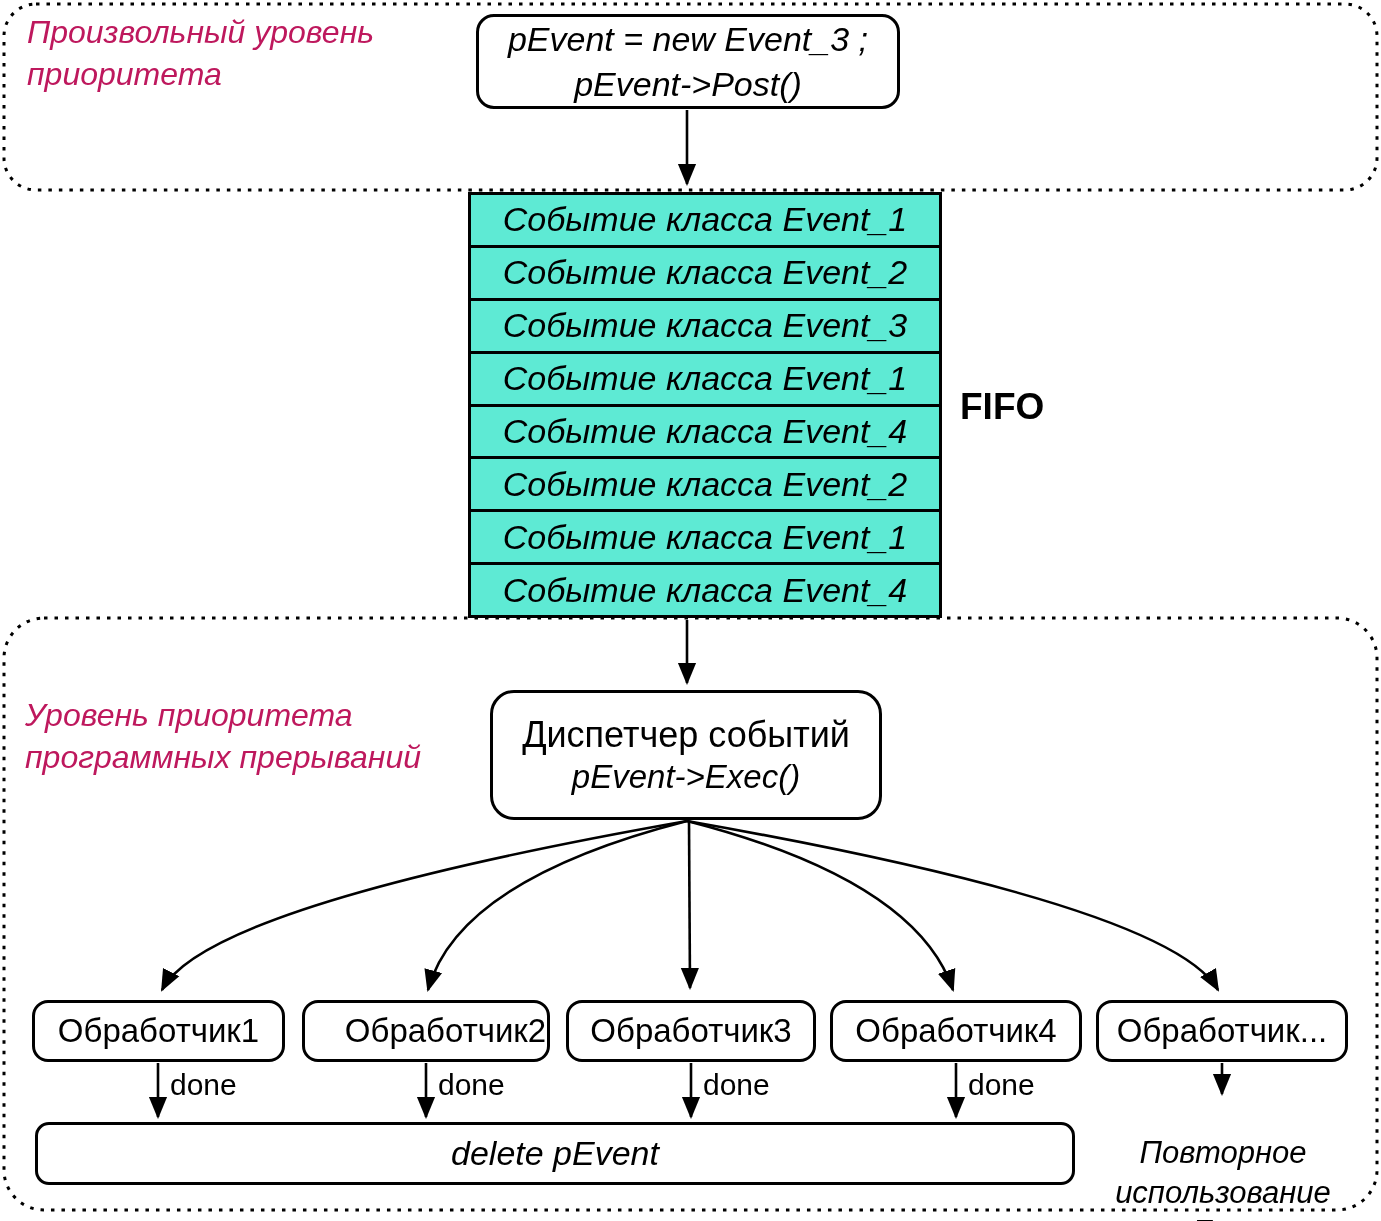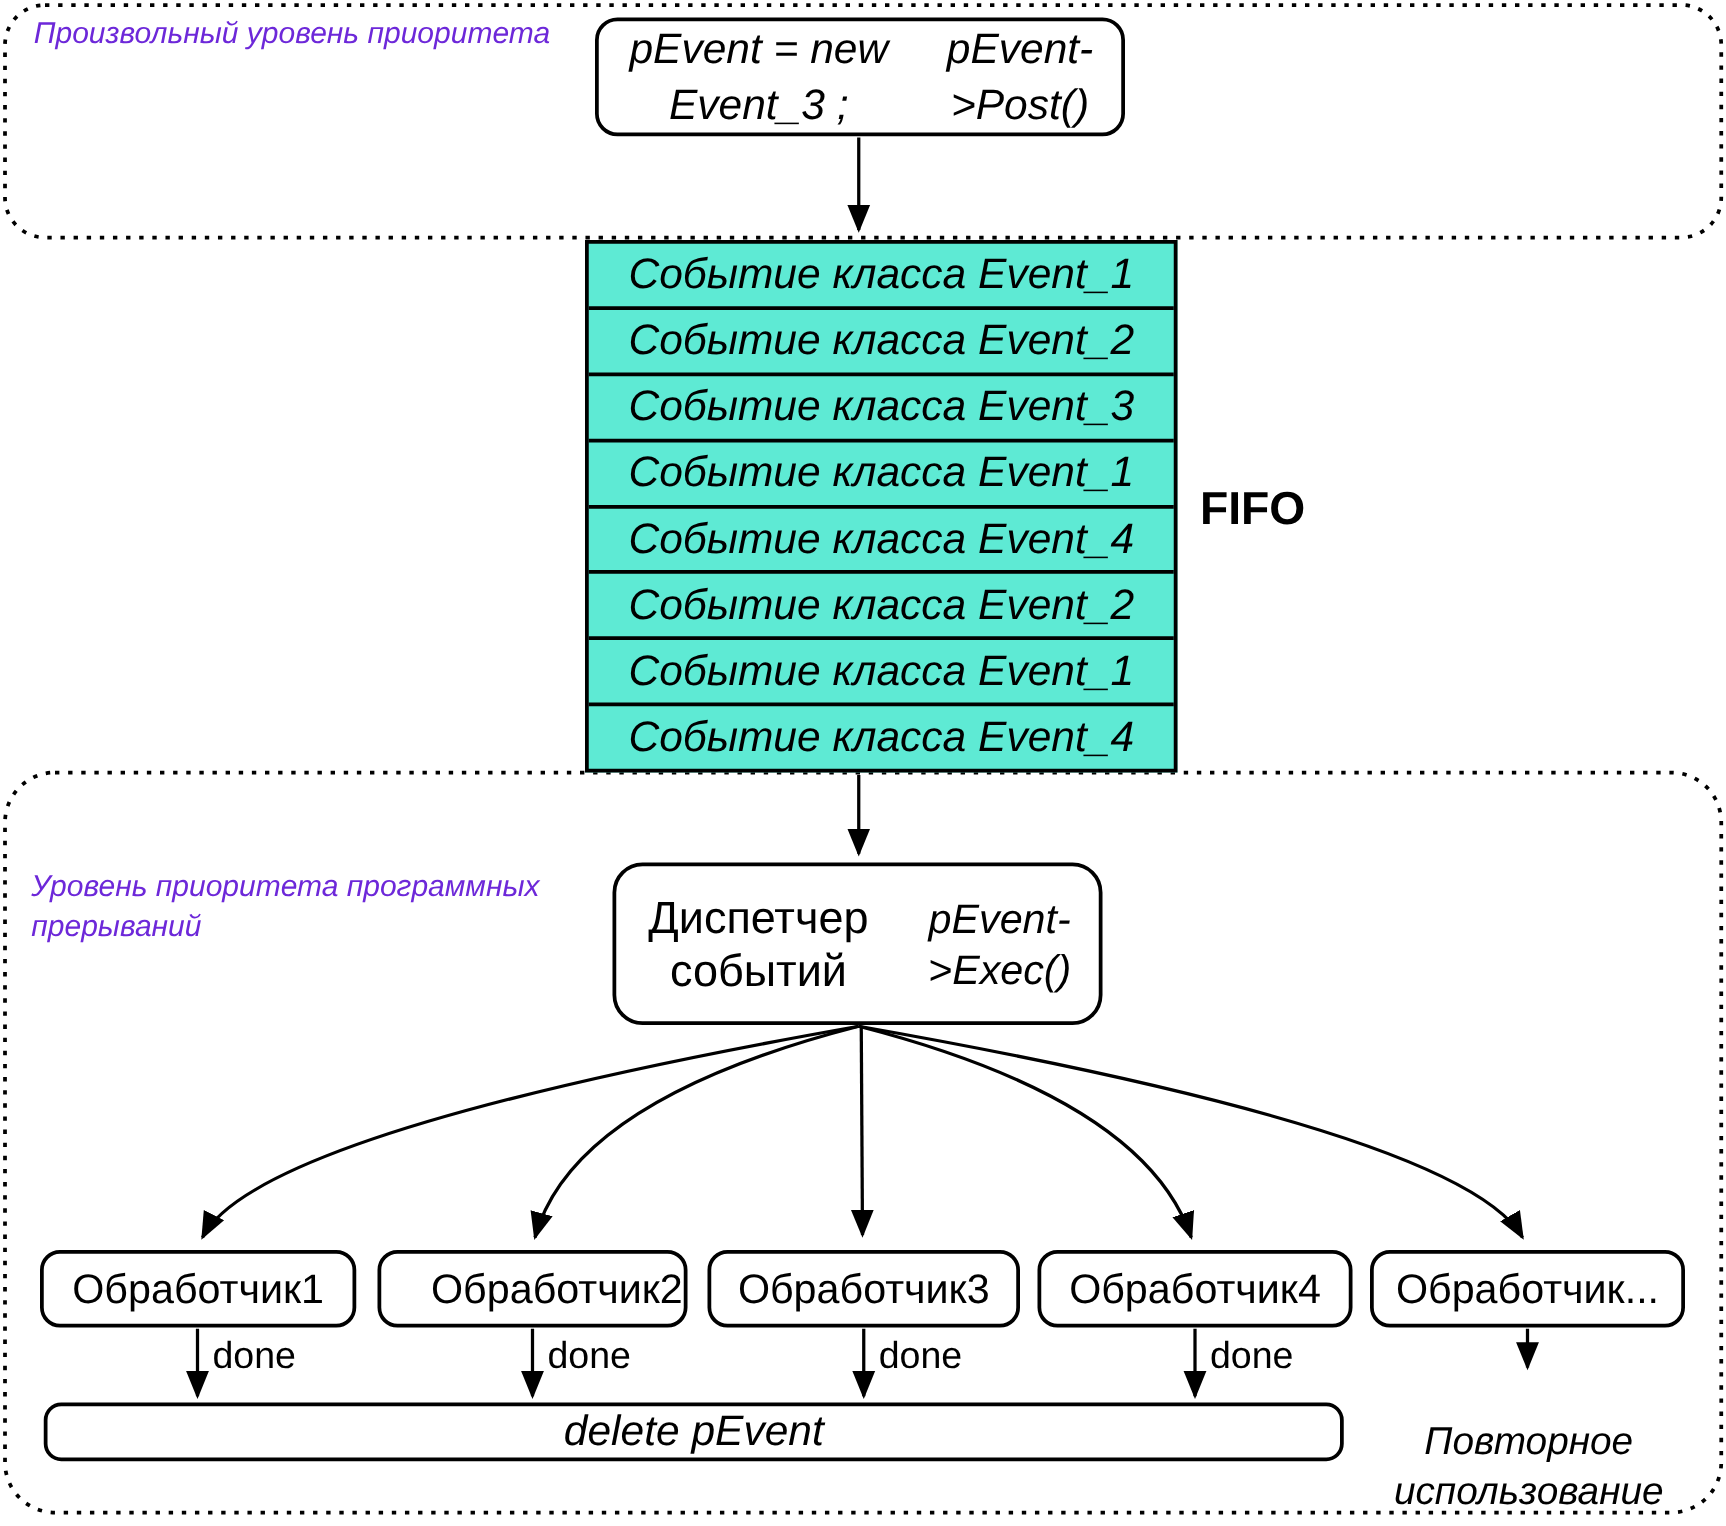--- a/index.html
+++ b/index.html
@@ -3,25 +3,25 @@
 <meta charset="utf-8">
 <style>
   html,body{margin:0;padding:0;background:#ffffff;}
   .canvas{
     position:relative;width:1381px;height:1221px;background:#ffffff;
     font-family:"Liberation Sans", sans-serif;color:#000;overflow:hidden;
   }
   svg.layer{position:absolute;left:0;top:0;width:1381px;height:1221px;}
   .abs{position:absolute;}
   .region-label{
-    font-style:italic;font-size:24px;line-height:1.32;color:#6d28d9;
+    font-style:italic;font-size:32px;line-height:1.32;color:#be185d;
   }
   .box{
     position:absolute;border:3px solid #000;border-radius:18px;background:#fff;
-    display:flex;flex-direction:row;align-items:center;justify-content:center;
+    display:flex;flex-direction:column;align-items:center;justify-content:center;
     text-align:center;box-sizing:border-box;
   }
   .post-box{left:476px;top:14px;width:424px;height:95px;font-size:34px;font-style:italic;line-height:1.3;}
   .fifo{
     position:absolute;left:468px;top:192px;width:474px;height:426px;
     border:3px solid #000;box-sizing:border-box;background:#5eead4;
     display:flex;flex-direction:column;
   }
   .fifo-row{
     flex:1;display:flex;align-items:center;justify-content:center;
@@ -32,21 +32,21 @@
   .dispatcher{left:490px;top:690px;width:392px;height:130px;border-radius:24px;}
   .disp-title{font-weight:normal;font-size:36px;line-height:1.2;}
   .disp-code{font-style:italic;font-size:33px;line-height:1.25;}
   .handler{
     position:absolute;top:1000px;height:62px;border:3px solid #000;border-radius:16px;
     background:#fff;display:flex;align-items:center;justify-content:center;
     font-size:33px;box-sizing:border-box;text-align:center;
   }
   .done-label{font-size:30px;text-align:center;}
   .delete-box{
-    left:35px;top:1122px;width:1040px;height:47px;border-radius:14px;
+    left:35px;top:1122px;width:1040px;height:63px;border-radius:14px;
     font-style:italic;font-size:34px;
   }
   .reuse-label{
     left:1090px;top:1096px;width:266px;text-align:center;
     font-style:italic;font-size:31px;line-height:1.28;margin-top:37px;
   }
 </style>
 </head>
 <body>
 

